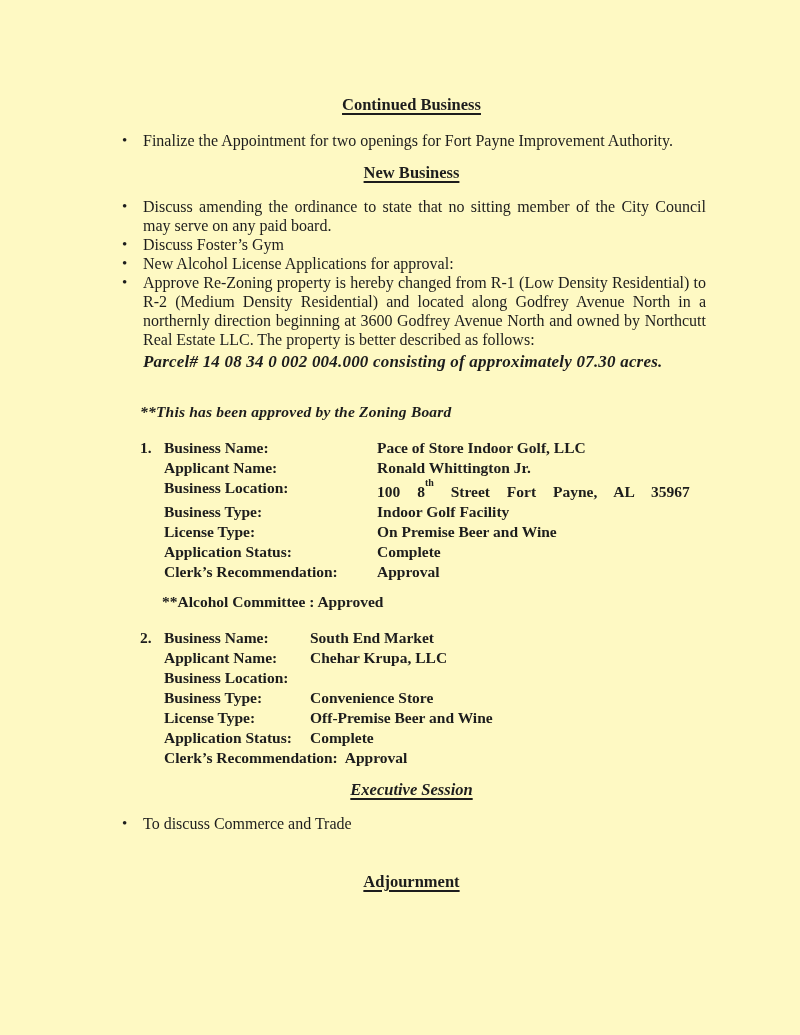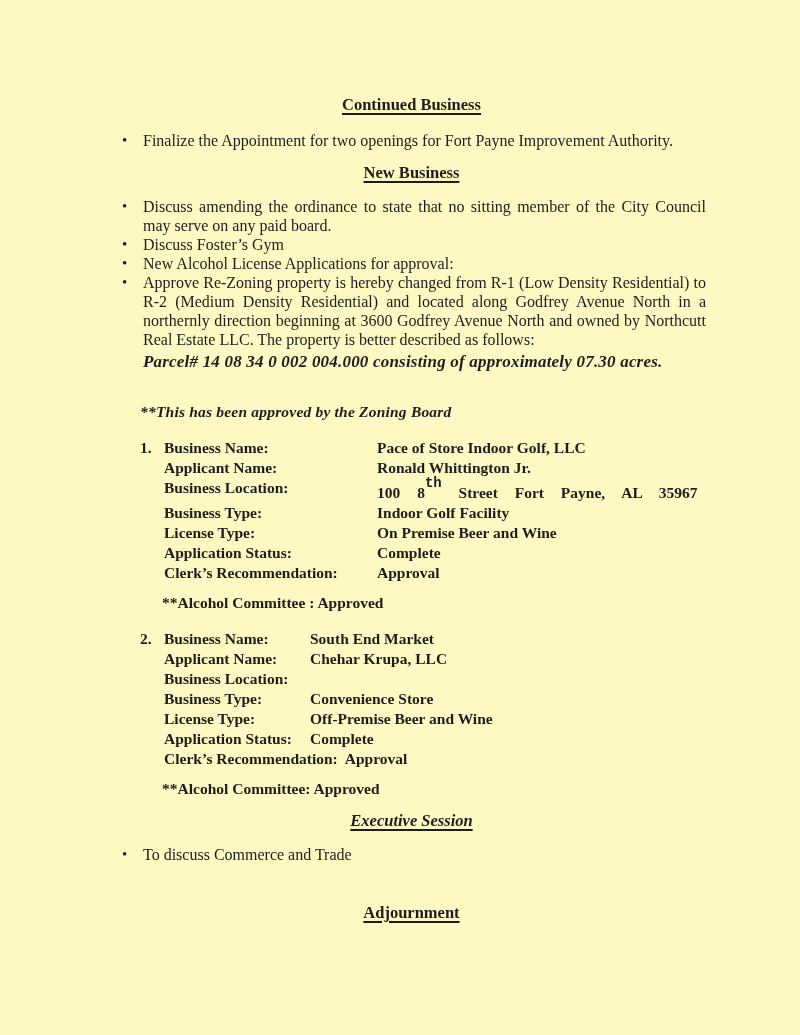--- a/index.html
+++ b/index.html
@@ -74,21 +74,21 @@
   }
   .app-number { flex: 0 0 24px; }
   .app-rows { flex: 1 1 auto; }
   .field-row { display: flex; }
   .field-label { flex: 0 0 auto; white-space: nowrap; }
   .app-1 .field-label { min-width: 213px; }
   .app-2 .field-label { min-width: 146px; }
   .app-2 .field-label.natural { min-width: 0; margin-right: 7px; }
   .field-value { flex: 1 1 auto; }
   .field-value.spread { word-spacing: 13px; }
-  sup.ordinal { font-size: 14px; position: relative; top: -4.5px; font-weight: 700; font-family: Liberation Mono, monospace; }
+  sup.ordinal { font-size: 10px; position: relative; top: -4.5px; font-weight: 700; }
 
   .committee-note {
     margin: 10px 0 0 45px;
     font-size: 15.5px;
     font-weight: 700;
     line-height: 20px;
   }
 </style>
 </head>
 <body>
@@ -177,21 +177,20 @@
           <span class="field-label">Application Status:</span>
           <span class="field-value">Complete</span>
         </div>
         <div class="field-row">
           <span class="field-label natural">Clerk’s Recommendation:</span>
           <span class="field-value">Approval</span>
         </div>
       </div>
     </div>
 
-    <p class="committee-note">**Alcohol Committee: Approved</p>
 
     <h2 class="section-title title-exec"><span class="underlined">Executive Session</span></h2>
 
     <ul class="bullets">
       <li>To discuss Commerce and Trade</li>
     </ul>
 
     <h2 class="section-title title-adj"><span class="underlined">Adjournment</span></h2>
 
   </div>

